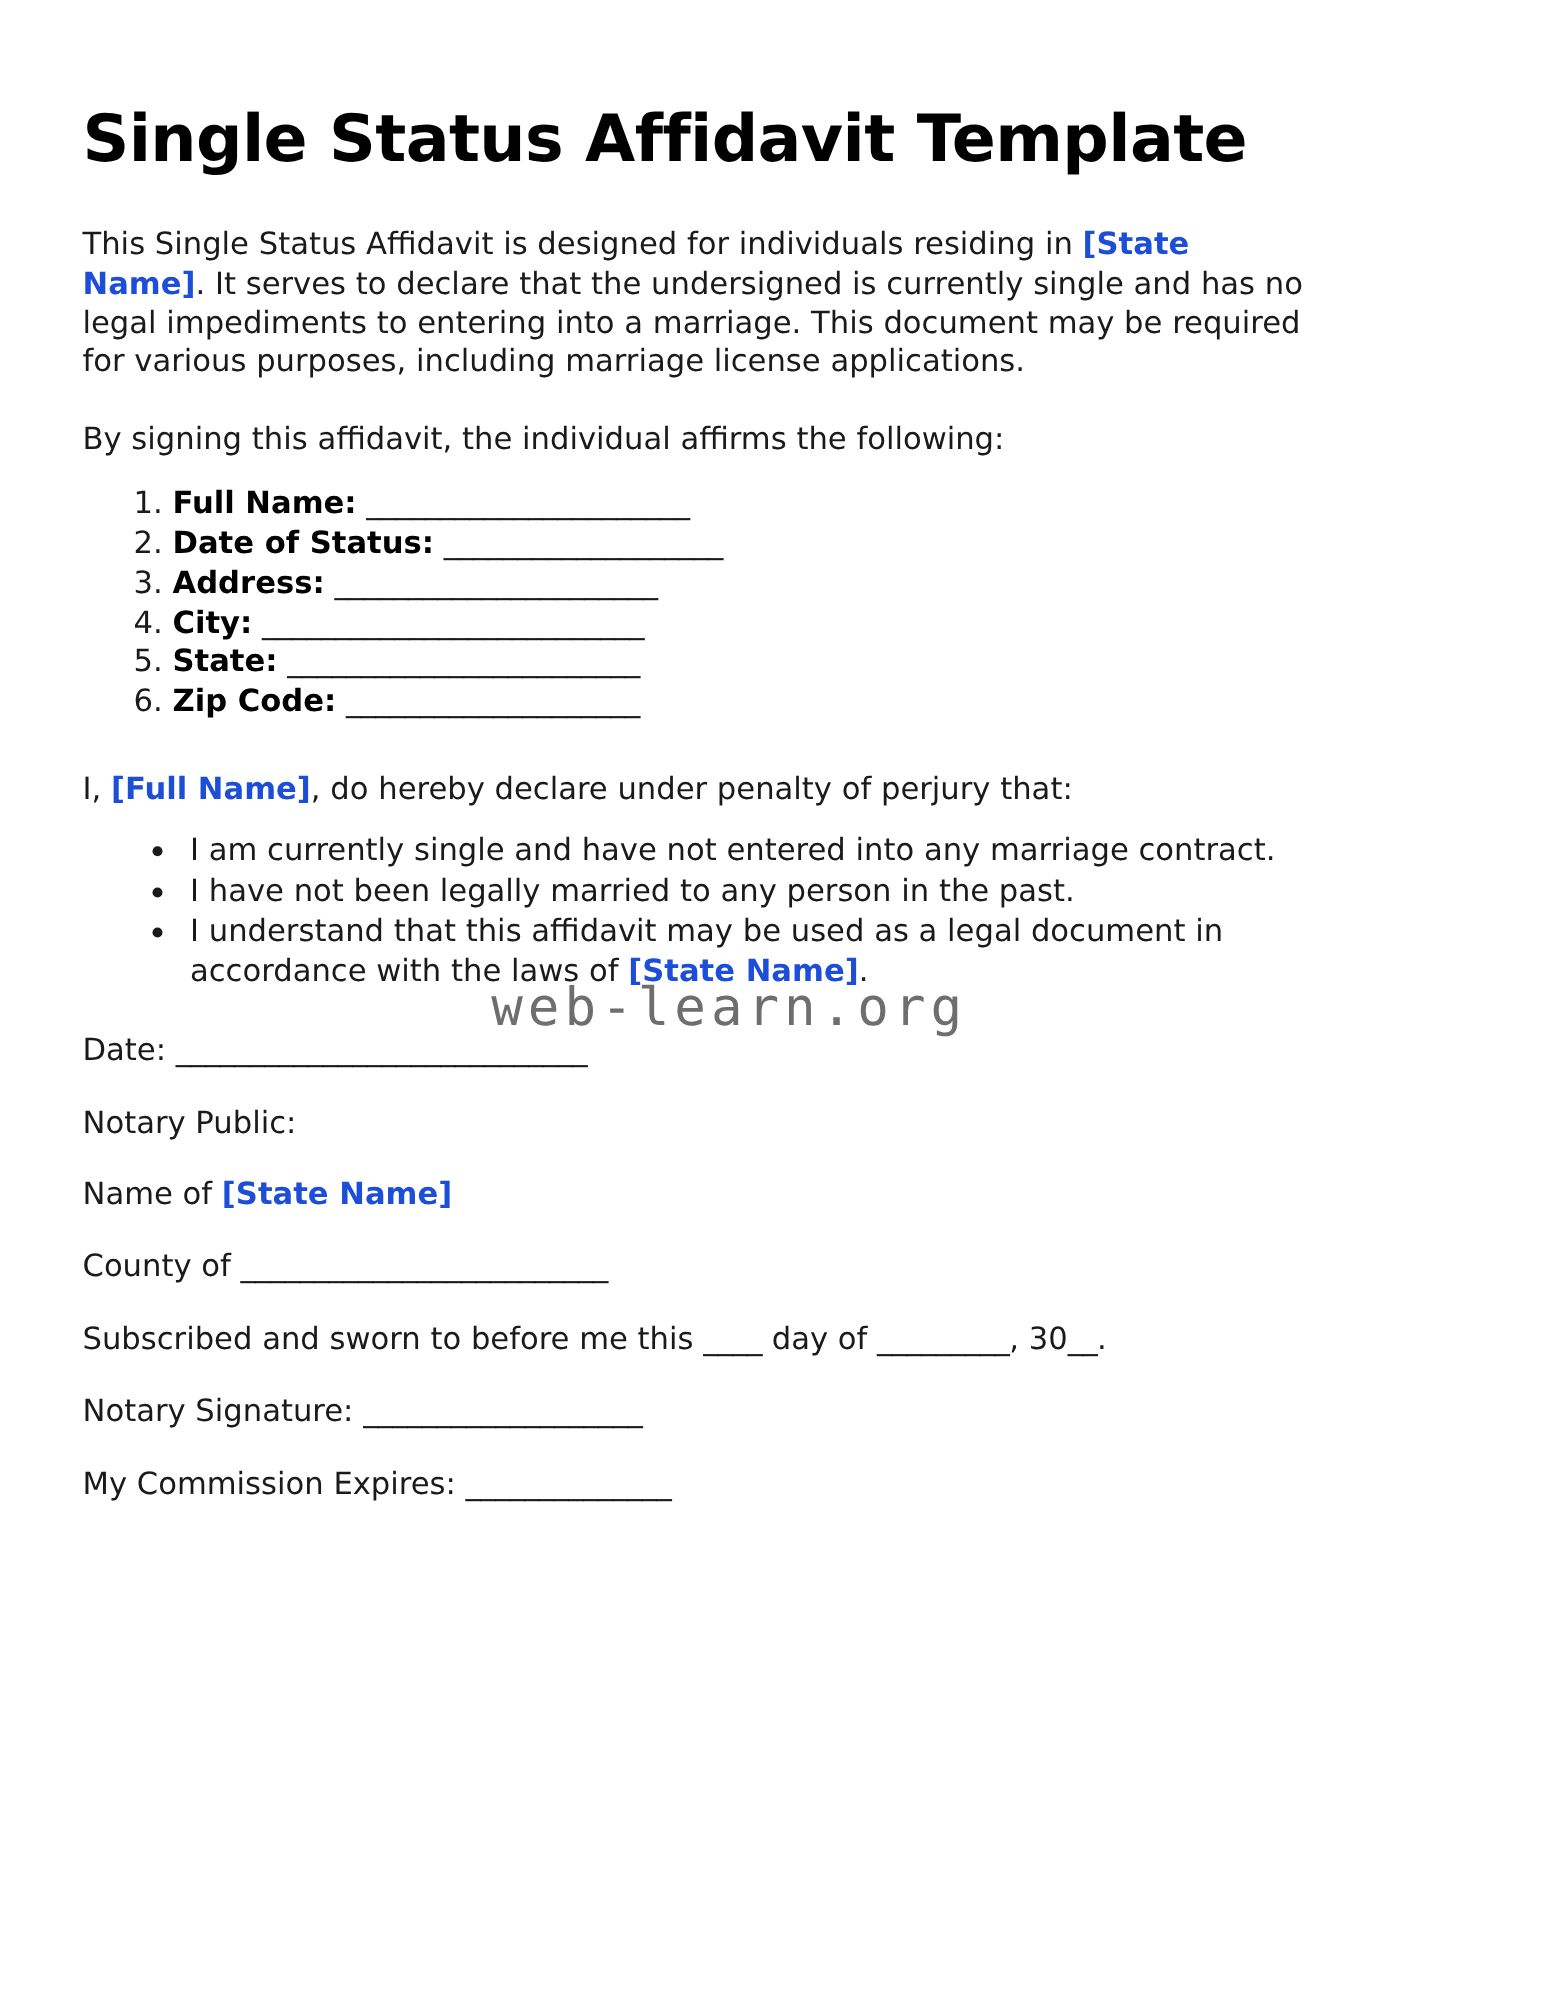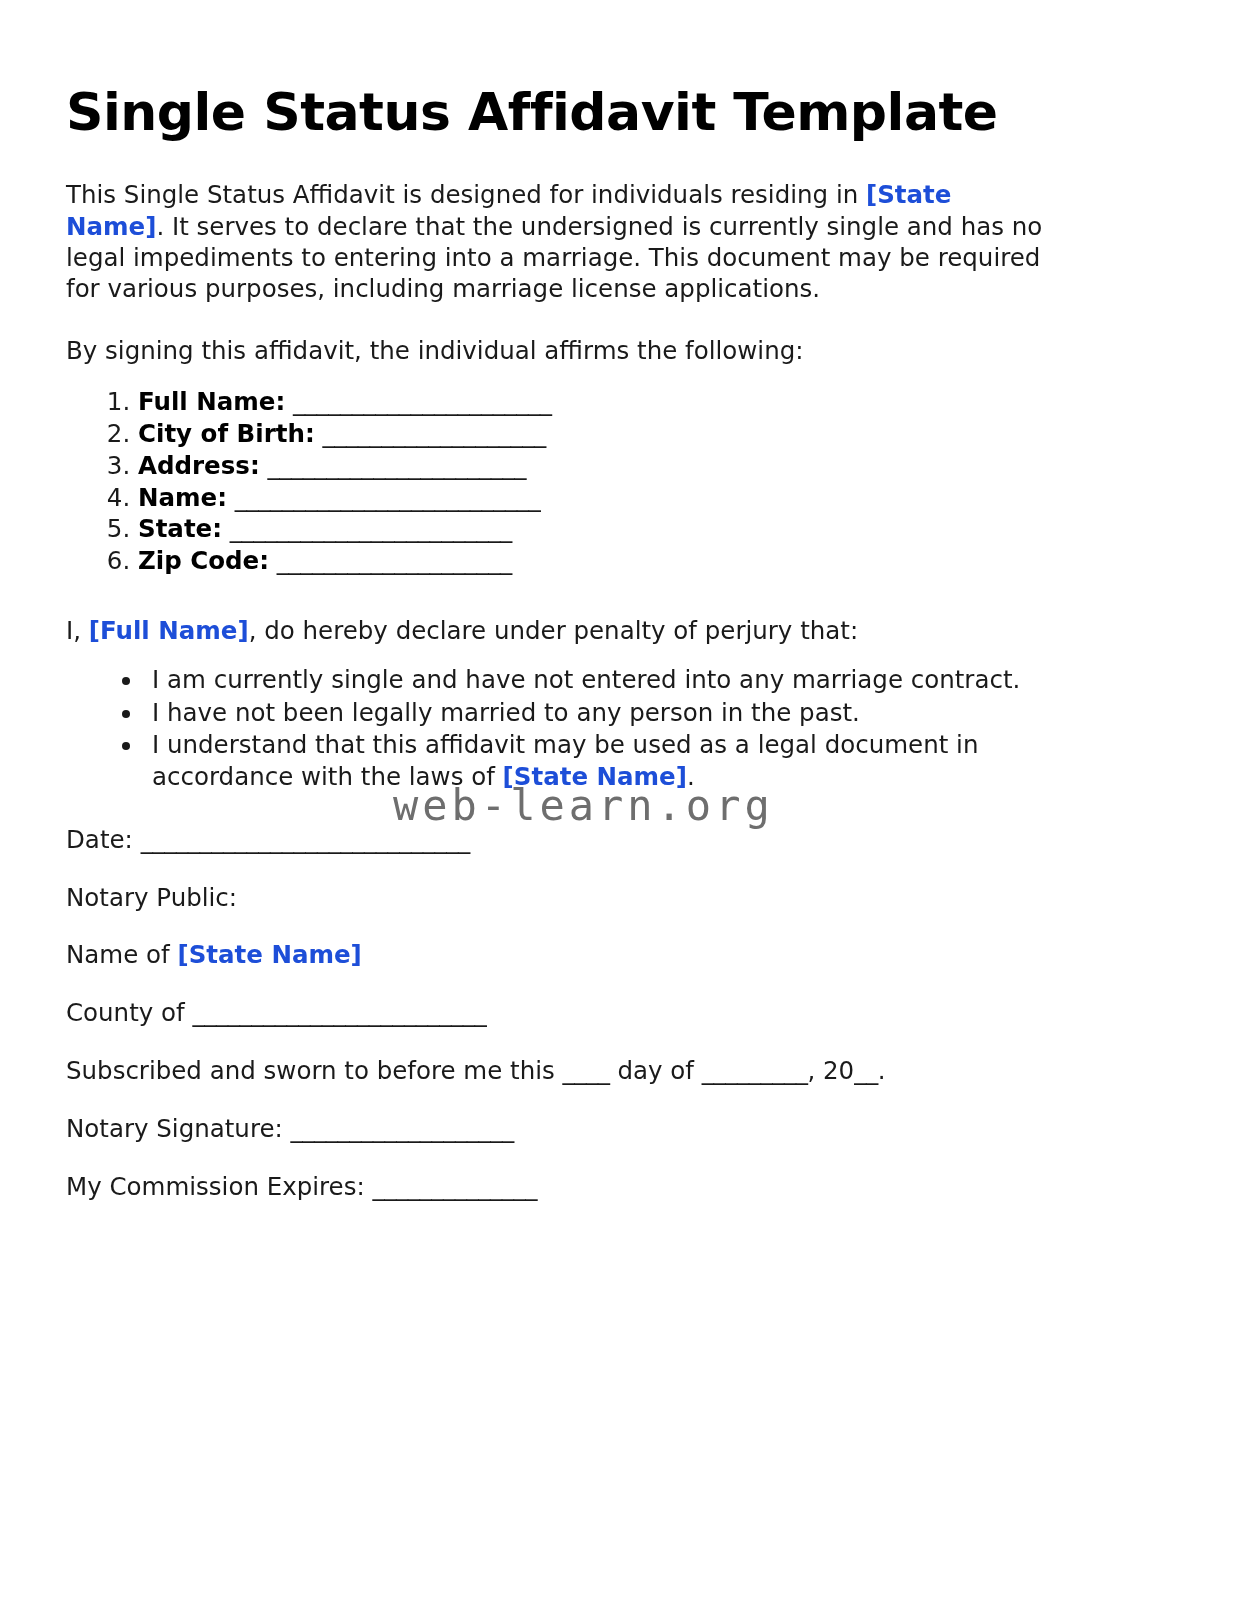--- a/index.html
+++ b/index.html
@@ -120,23 +120,23 @@
 <div class="page">
 
   <h1 class="doc-title">Single Status Affidavit Template</h1>
 
   <p class="body-text"><span>This Single Status Affidavit is designed for individuals residing in </span><b>[State Name]</b><span>. It serves to declare that the undersigned is currently single and has no legal impediments to entering into a marriage. This document may be required for various purposes, including marriage license applications.</span></p>
 
   <p class="body-text tight">By signing this affidavit, the individual affirms the following:</p>
 
   <ol class="field-list">
     <li><span class="lbl">Full Name:</span> <span class="fill">______________________</span></li>
-    <li><span class="lbl">City of Birth:</span> <span class="fill">___________________</span></li>
+    <li><span class="lbl">Date of Status:</span> <span class="fill">___________________</span></li>
     <li><span class="lbl">Address:</span> <span class="fill">______________________</span></li>
-    <li><span class="lbl">Name:</span> <span class="fill">__________________________</span></li>
+    <li><span class="lbl">City:</span> <span class="fill">__________________________</span></li>
     <li><span class="lbl">State:</span> <span class="fill">________________________</span></li>
     <li><span class="lbl">Zip Code:</span> <span class="fill">____________________</span></li>
   </ol>
 
   <p class="body-text"><span>I, </span><b>[Full Name]</b><span>, do hereby declare under penalty of perjury that:</span></p>
 
   <ul class="decl-list">
     <li><span>I am currently single and have not entered into any marriage contract.</span></li>
     <li><span>I have not been legally married to any person in the past.</span></li>
     <li><span>I understand that this affidavit may be used as a legal document in accordance with the laws of </span><b>[State Name]</b><span>.</span></li>
@@ -146,21 +146,21 @@
 
 
     <div class="sig-line"><span>Date:</span> <span class="fill">____________________________</span></div>
 
     <div class="sig-line"><span>Notary Public:</span></div>
 
     <div class="sig-line"><span>Name of </span><b>[State Name]</b></div>
 
     <div class="sig-line"><span>County of </span><span class="fill">_________________________</span></div>
 
-    <div class="sig-line"><span>Subscribed and sworn to before me this </span><span class="fill">____</span><span> day of </span><span class="fill">_________</span><span>, 20</span><span class="fill">__</span><span>.</span></div>
+    <div class="sig-line"><span>Subscribed and sworn to before me this </span><span class="fill">____</span><span> day of </span><span class="fill">_________</span><span>, 30</span><span class="fill">__</span><span>.</span></div>
 
     <div class="sig-line"><span>Notary Signature:</span> <span class="fill">___________________</span></div>
 
     <div class="sig-line"><span>My Commission Expires:</span> <span class="fill">______________</span></div>
 
   </div>
 
   <div class="watermark">web-learn.org</div>
 
 </div>

